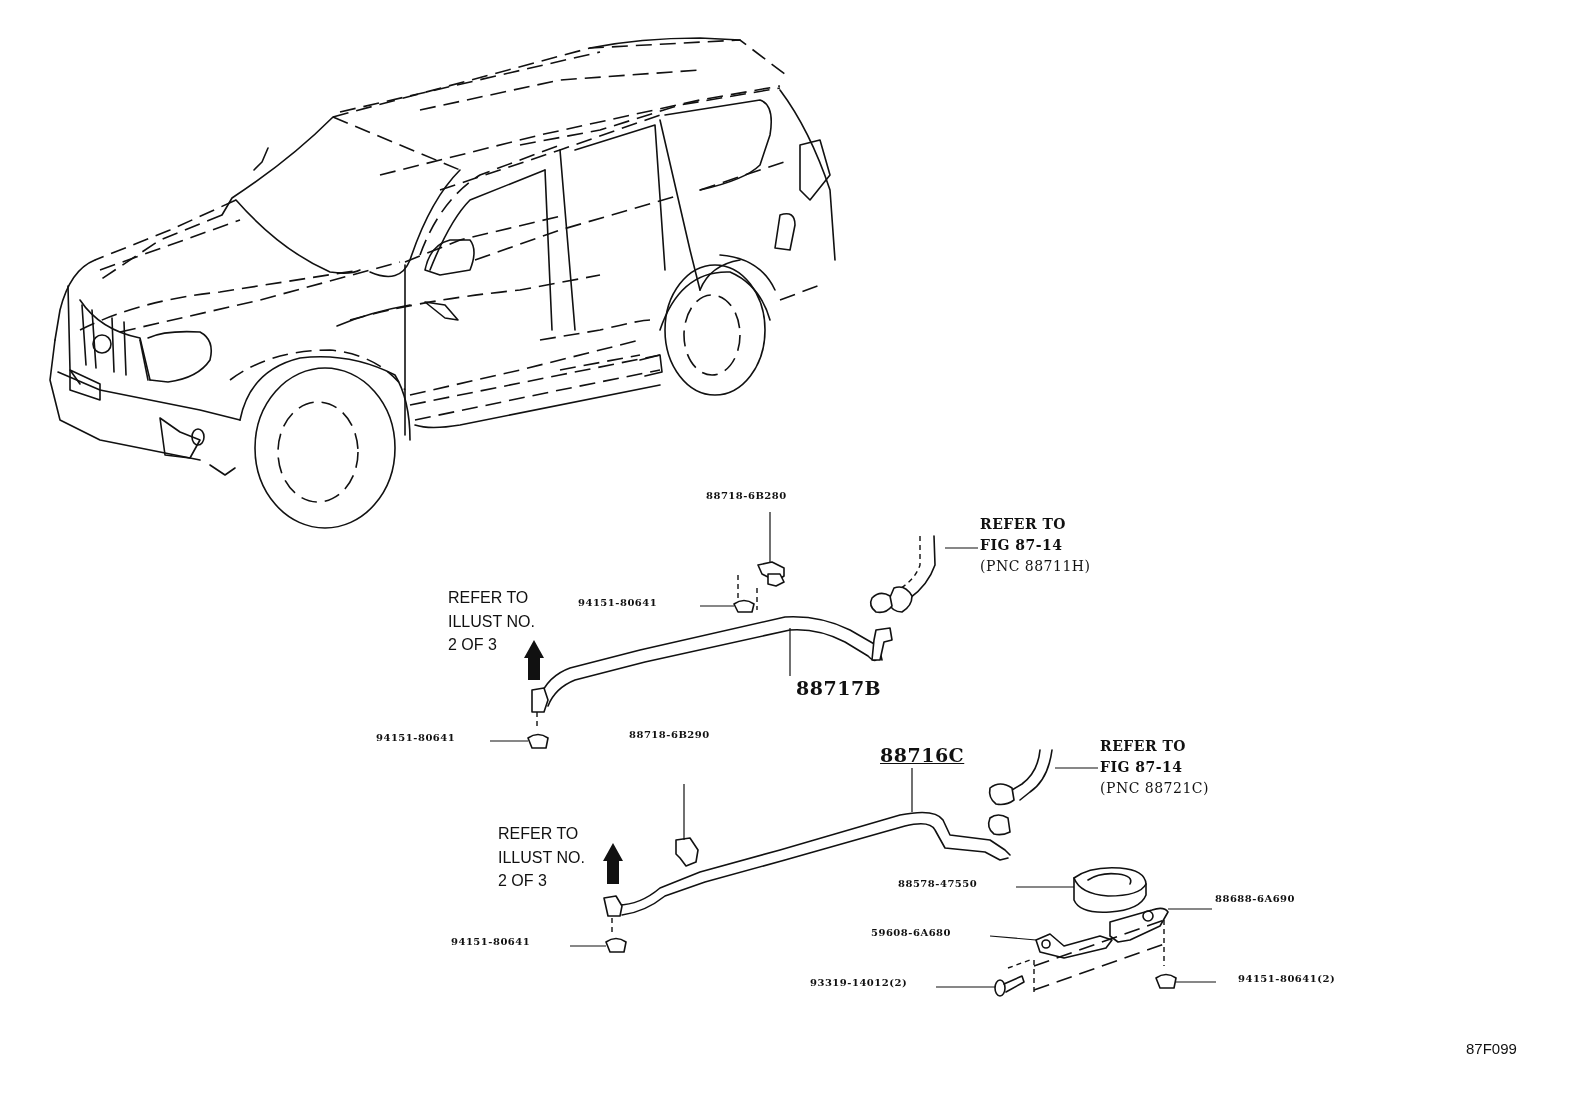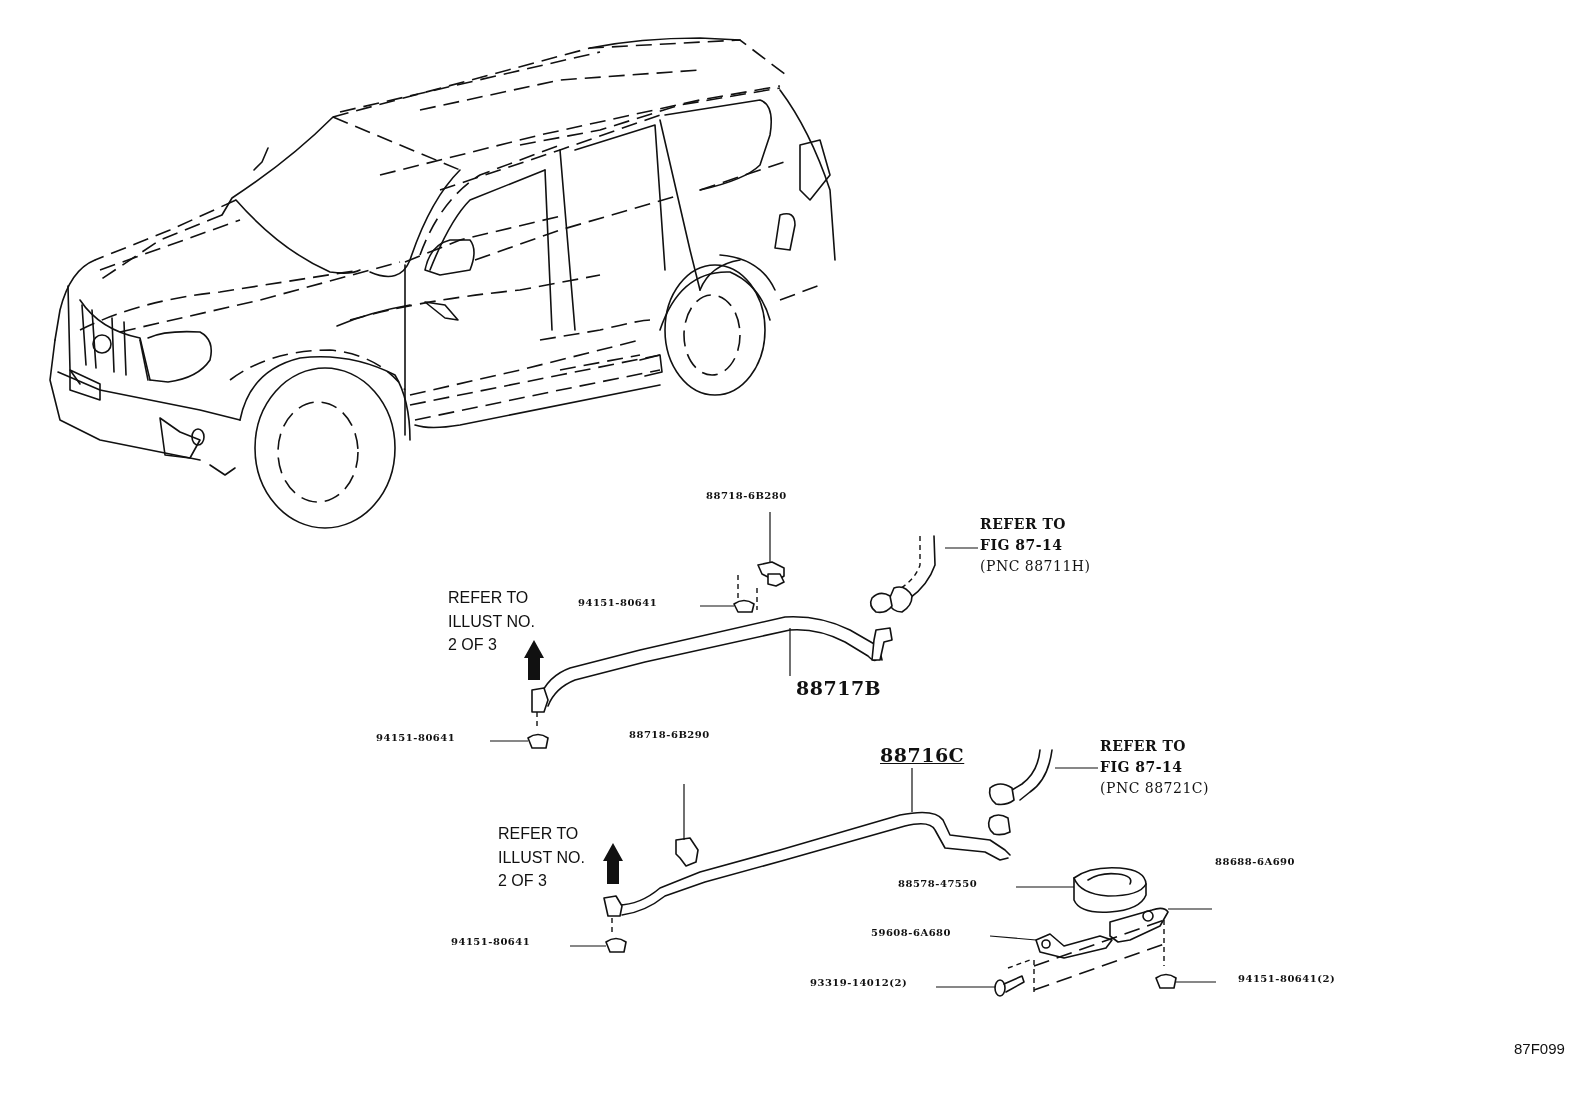--- a/index.html
+++ b/index.html
@@ -217,21 +217,21 @@
 
 <div class="lbl" style="left:706px; top:490px;">88718-6B280</div>
 <div class="lbl" style="left:578px; top:597px;">94151-80641</div>
 <div class="lbl" style="left:376px; top:732px;">94151-80641</div>
 <div class="lbl lbl-big" style="left:760px; top:677px;margin-left:36px;">88717B</div>
 <div class="lbl" style="left:629px; top:729px;">88718-6B290</div>
 <div class="lbl lbl-big" style="left:880px; top:744px;text-decoration:underline;">88716C</div>
 <div class="lbl" style="left:451px; top:936px;">94151-80641</div>
 <div class="lbl" style="left:898px; top:878px;">88578-47550</div>
 <div class="lbl" style="left:871px; top:927px;">59608-6A680</div>
-<div class="lbl" style="left:1215px; top:856px;">88688-6A690</div>
+<div class="lbl" style="left:1215px; top:893px;">88688-6A690</div>
 <div class="lbl" style="left:810px; top:977px;">93319-14012(2)</div>
 <div class="lbl" style="left:1238px; top:973px;">94151-80641(2)</div>
 
 <div class="refer" style="left:980px; top:514px;">
   <div class="b">REFER TO</div>
   <div class="b">FIG 87-14</div>
   <div>(PNC 88711H)</div>
 </div>
 <div class="refer" style="left:1100px; top:736px;">
   <div class="b">REFER TO</div>
@@ -243,13 +243,13 @@
   <div>REFER TO</div>
   <div>ILLUST NO.</div>
   <div>2 OF 3</div>
 </div>
 <div class="illust" style="left:498px; top:822px;">
   <div>REFER TO</div>
   <div>ILLUST NO.</div>
   <div>2 OF 3</div>
 </div>
 
-<div class="figid" style="left:1466px; top:1040px;margin-left:48px;">87F099</div>
+<div class="figid" style="left:1466px; top:1040px;">87F099</div>
 
 </body></html>

